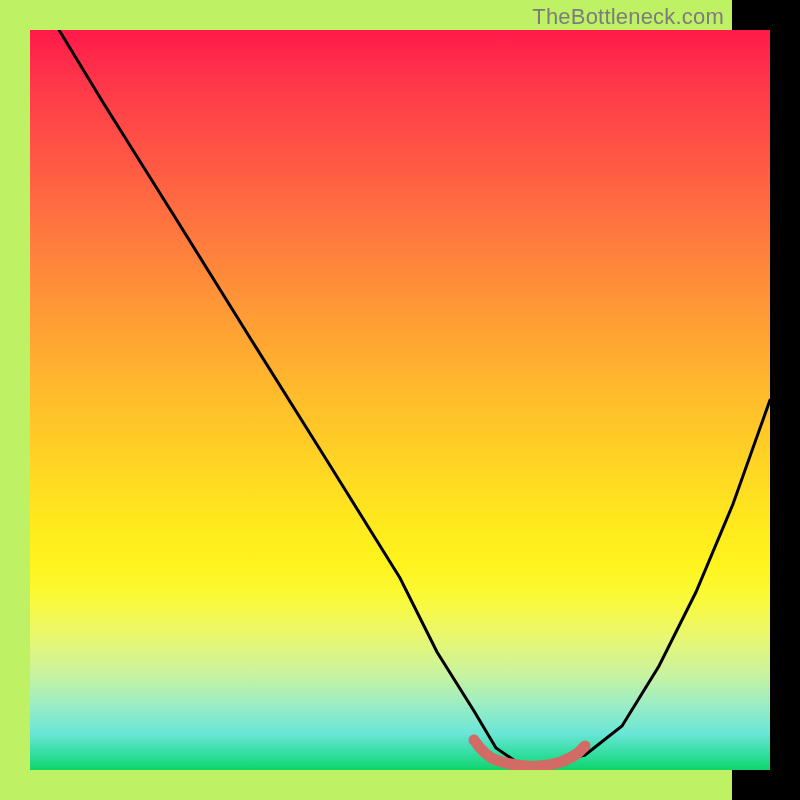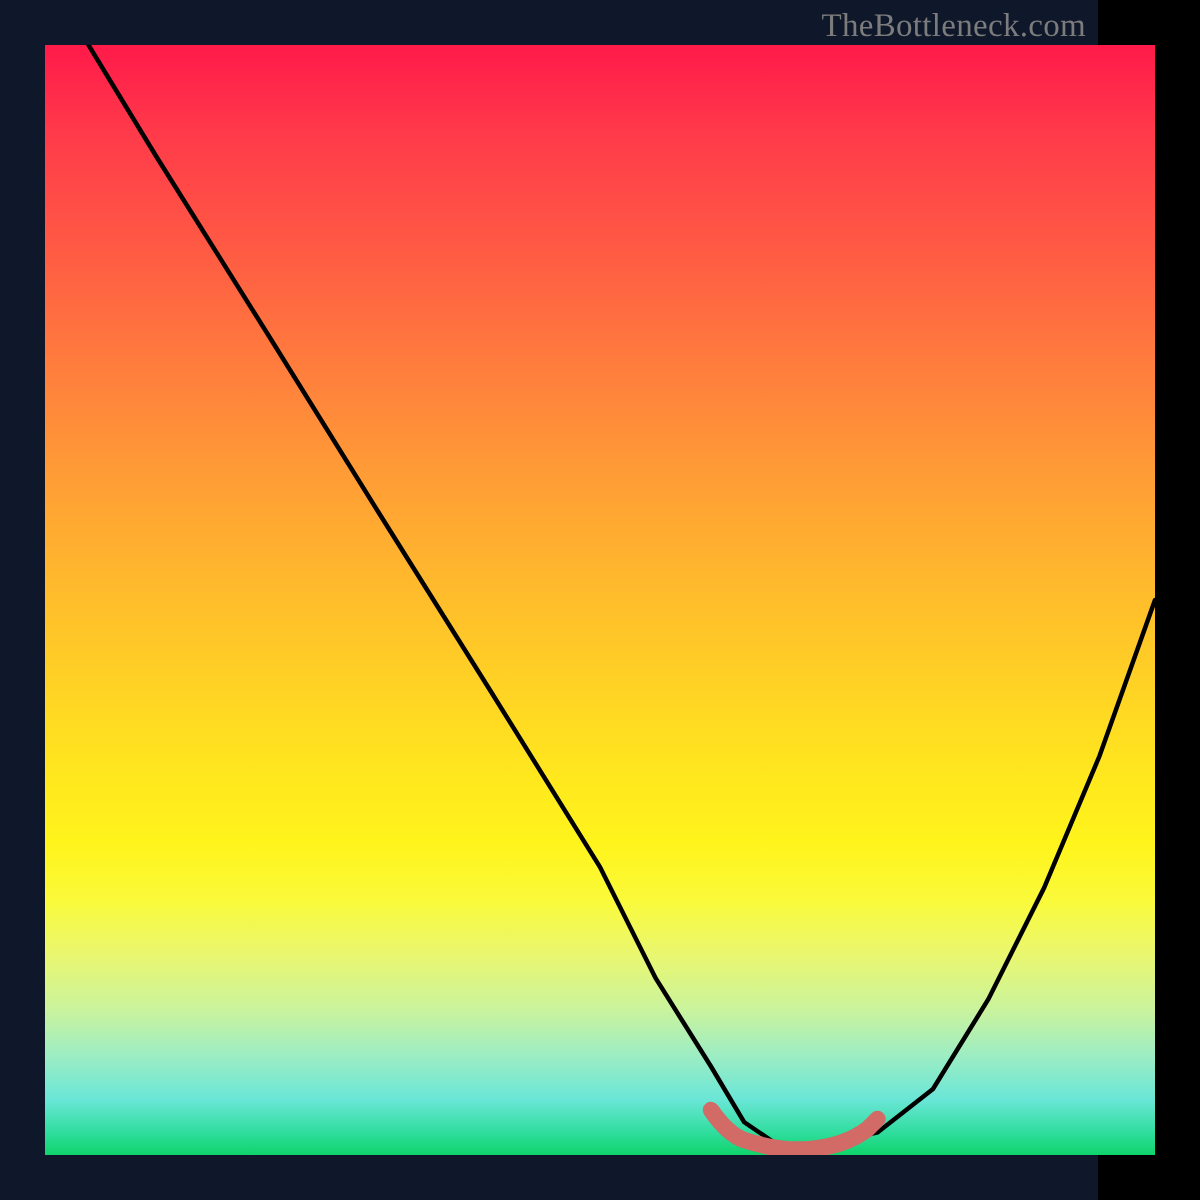--- a/index.html
+++ b/index.html
@@ -8,22 +8,21 @@
     width: 800px;
     height: 800px;
     background: #000;
     font-family: Arial, Helvetica, sans-serif;
     overflow: hidden;
   }
   .frame {
     position: relative;
     width: 732px;
     height: 800px;
-    background: #0f172a;
-    font-family: Liberation Serif, serif;
+    background: #bef264;
   }
   .plot {
     position: absolute;
     left: 30px;
     top: 30px;
     width: 740px;
     height: 740px;
     overflow: hidden;
   }
   .gradient {

